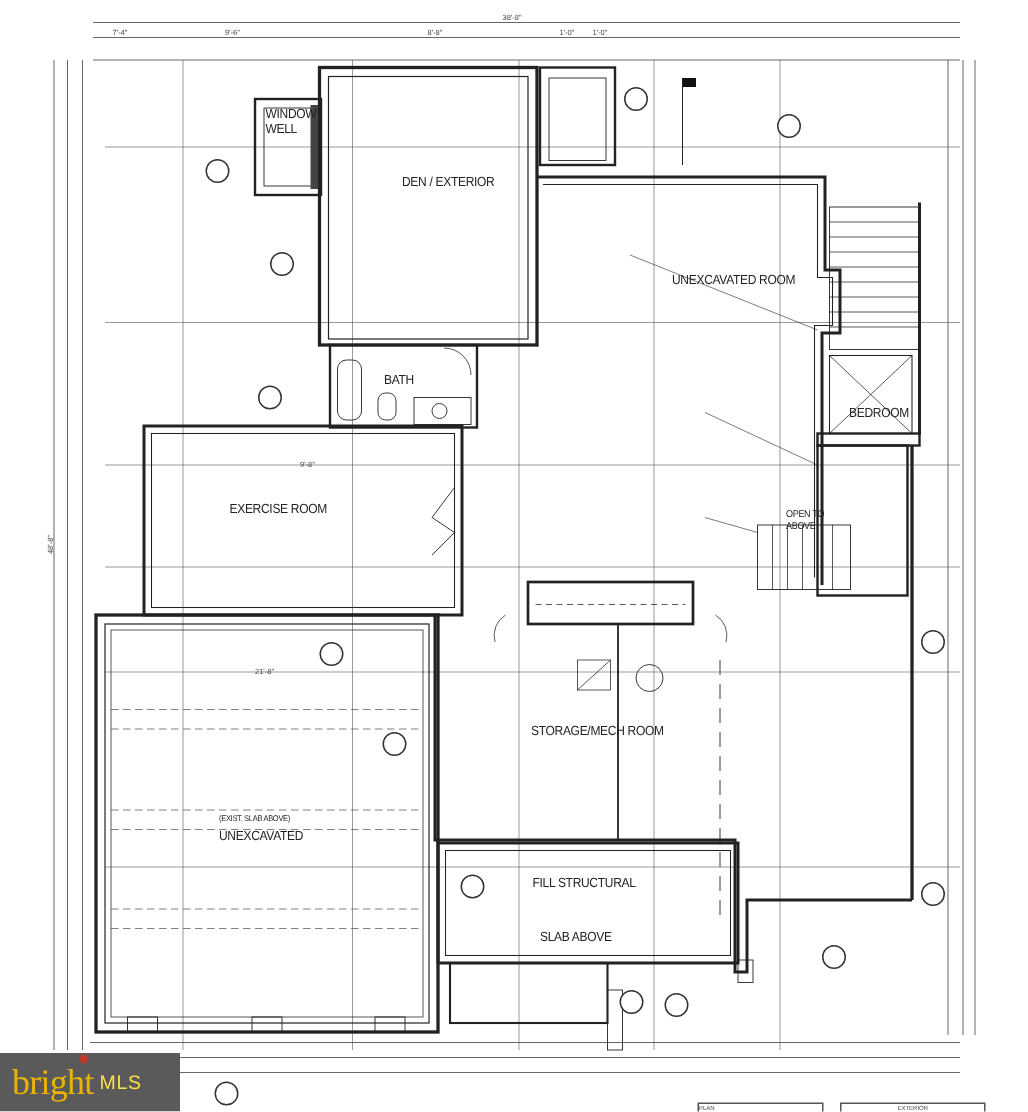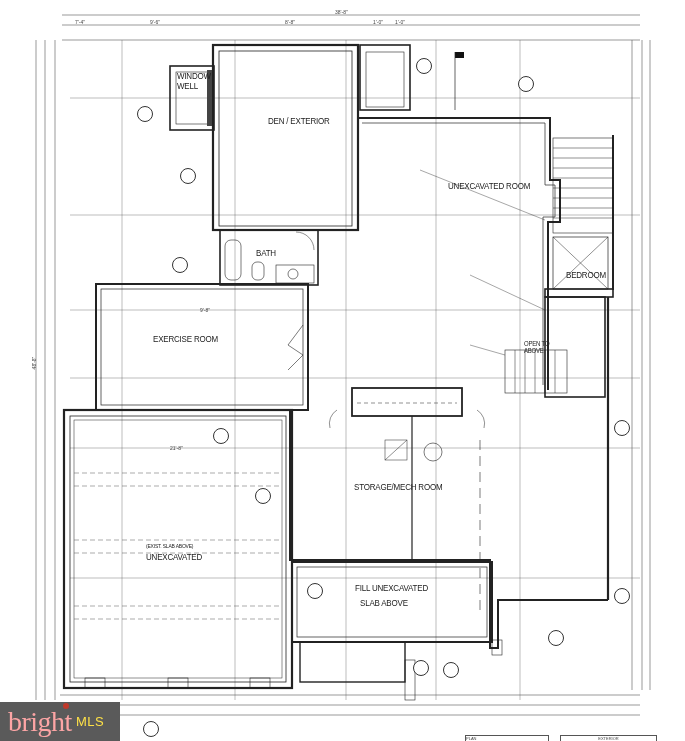--- a/index.html
+++ b/index.html
@@ -3,21 +3,21 @@
 <meta charset="utf-8">
 <style>
   html,body{margin:0;padding:0;background:#ffffff;}
   body{width:685px;height:741px;position:relative;overflow:hidden;font-family:"Liberation Sans",sans-serif;}
   #plan{position:absolute;left:0;top:0;width:685px;height:741px;}
   .lbl{position:absolute;font-family:"Liberation Sans",sans-serif;color:#222;font-size:8px;letter-spacing:-0.2px;white-space:nowrap;transform:scaleY(1.1);}
   .lbl.sm{font-size:7px;}
   .dim{position:absolute;font-family:"Liberation Sans",sans-serif;color:#444;font-size:5px;white-space:nowrap;}
   .tag{position:absolute;width:14px;height:14px;border:1px solid #333;border-radius:50%;font-size:4px;line-height:7px;text-align:center;color:#333;font-family:"Liberation Sans",sans-serif;background:#fff;}
   .watermark{position:absolute;left:0;top:702px;width:120px;height:39px;background:#5a5a5a;display:flex;align-items:center;padding-left:8px;box-sizing:border-box;}
-  .wm-bright{font-family:"Liberation Serif",serif;font-size:28px;color:#fca5a5;letter-spacing:-0.5px;line-height:1;}
+  .wm-bright{font-family:"Liberation Serif",serif;font-size:24px;color:#eab308;letter-spacing:-0.5px;line-height:1;}
   .wm-dot{display:inline-block;width:6px;height:6px;background:#c0392b;border-radius:50%;position:relative;top:-16px;left:-9px;margin-right:-6px;}
   .wm-mls{font-family:"Liberation Sans",sans-serif;font-size:13px;color:#fde047;margin-left:4px;letter-spacing:0.5px;}
   .titlebox{position:absolute;border:1px solid #555;background:#fff;height:6px;font-size:4px;color:#444;font-family:"Liberation Sans",sans-serif;}
 </style>
 </head>
 <body>
 
 <svg id="plan" viewBox="0 0 685 741" xmlns="http://www.w3.org/2000/svg">
   <g stroke="#555" stroke-width="0.6" fill="none">
 
@@ -151,22 +151,22 @@
 <div class="lbl" style="left:177px;top:72px;width:30px;white-space:normal;line-height:9px;">WINDOW WELL</div>
 <div class="lbl" style="left:268px;top:117px;">DEN / EXTERIOR</div>
 <div class="lbl" style="left:448px;top:182px;">UNEXCAVATED ROOM</div>
 <div class="lbl" style="left:256px;top:249px;text-align:center;">BATH</div>
 <div class="lbl" style="left:566px;top:271px;">BEDROOM</div>
 <div class="lbl" style="left:153px;top:335px;">EXERCISE ROOM</div>
 <div class="lbl sm" style="left:524px;top:341px;width:26px;white-space:normal;line-height:7px;font-size:6px;">OPEN TO ABOVE</div>
 <div class="lbl" style="left:146px;top:533px;margin-top:20px;">UNEXCAVATED</div>
 <div class="lbl sm" style="left:146px;top:543px;font-size:5px;">(EXIST. SLAB ABOVE)</div>
 <div class="lbl" style="left:354px;top:483px;">STORAGE/MECH ROOM</div>
-<div class="lbl" style="left:355px;top:584px;">FILL UNEXCAVATED</div>
-<div class="lbl" style="left:360px;top:599px;">SLAB ABOVE</div>
+<div class="lbl" style="left:355px;top:584px;">FILL STRUCTURAL</div>
+<div class="lbl" style="left:360px;top:620px;">SLAB ABOVE</div>
 
 <div class="dim" style="left:335px;top:9px;">38'-8"</div>
 <div class="dim" style="left:75px;top:19px;">7'-4"</div>
 <div class="dim" style="left:150px;top:19px;">9'-6"</div>
 <div class="dim" style="left:285px;top:19px;">8'-8"</div>
 <div class="dim" style="left:373px;top:19px;">1'-0"</div>
 <div class="dim" style="left:395px;top:19px;">1'-0"</div>
 <div class="dim" style="left:28px;top:360px;transform:rotate(-90deg);">48'-8"</div>
 <div class="dim" style="left:200px;top:307px;">9'-8"</div>
 <div class="dim" style="left:170px;top:445px;">21'-8"</div>

